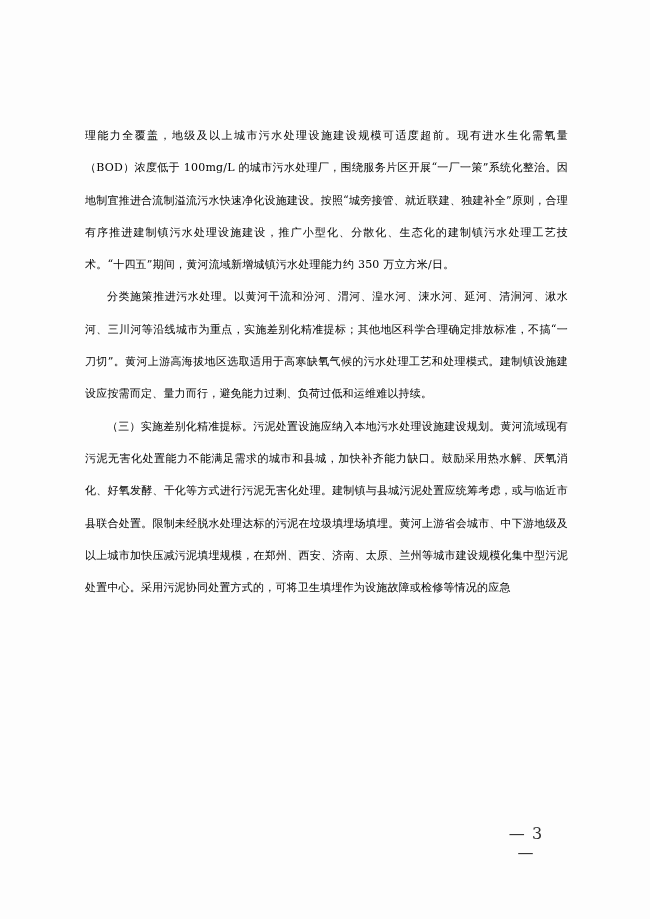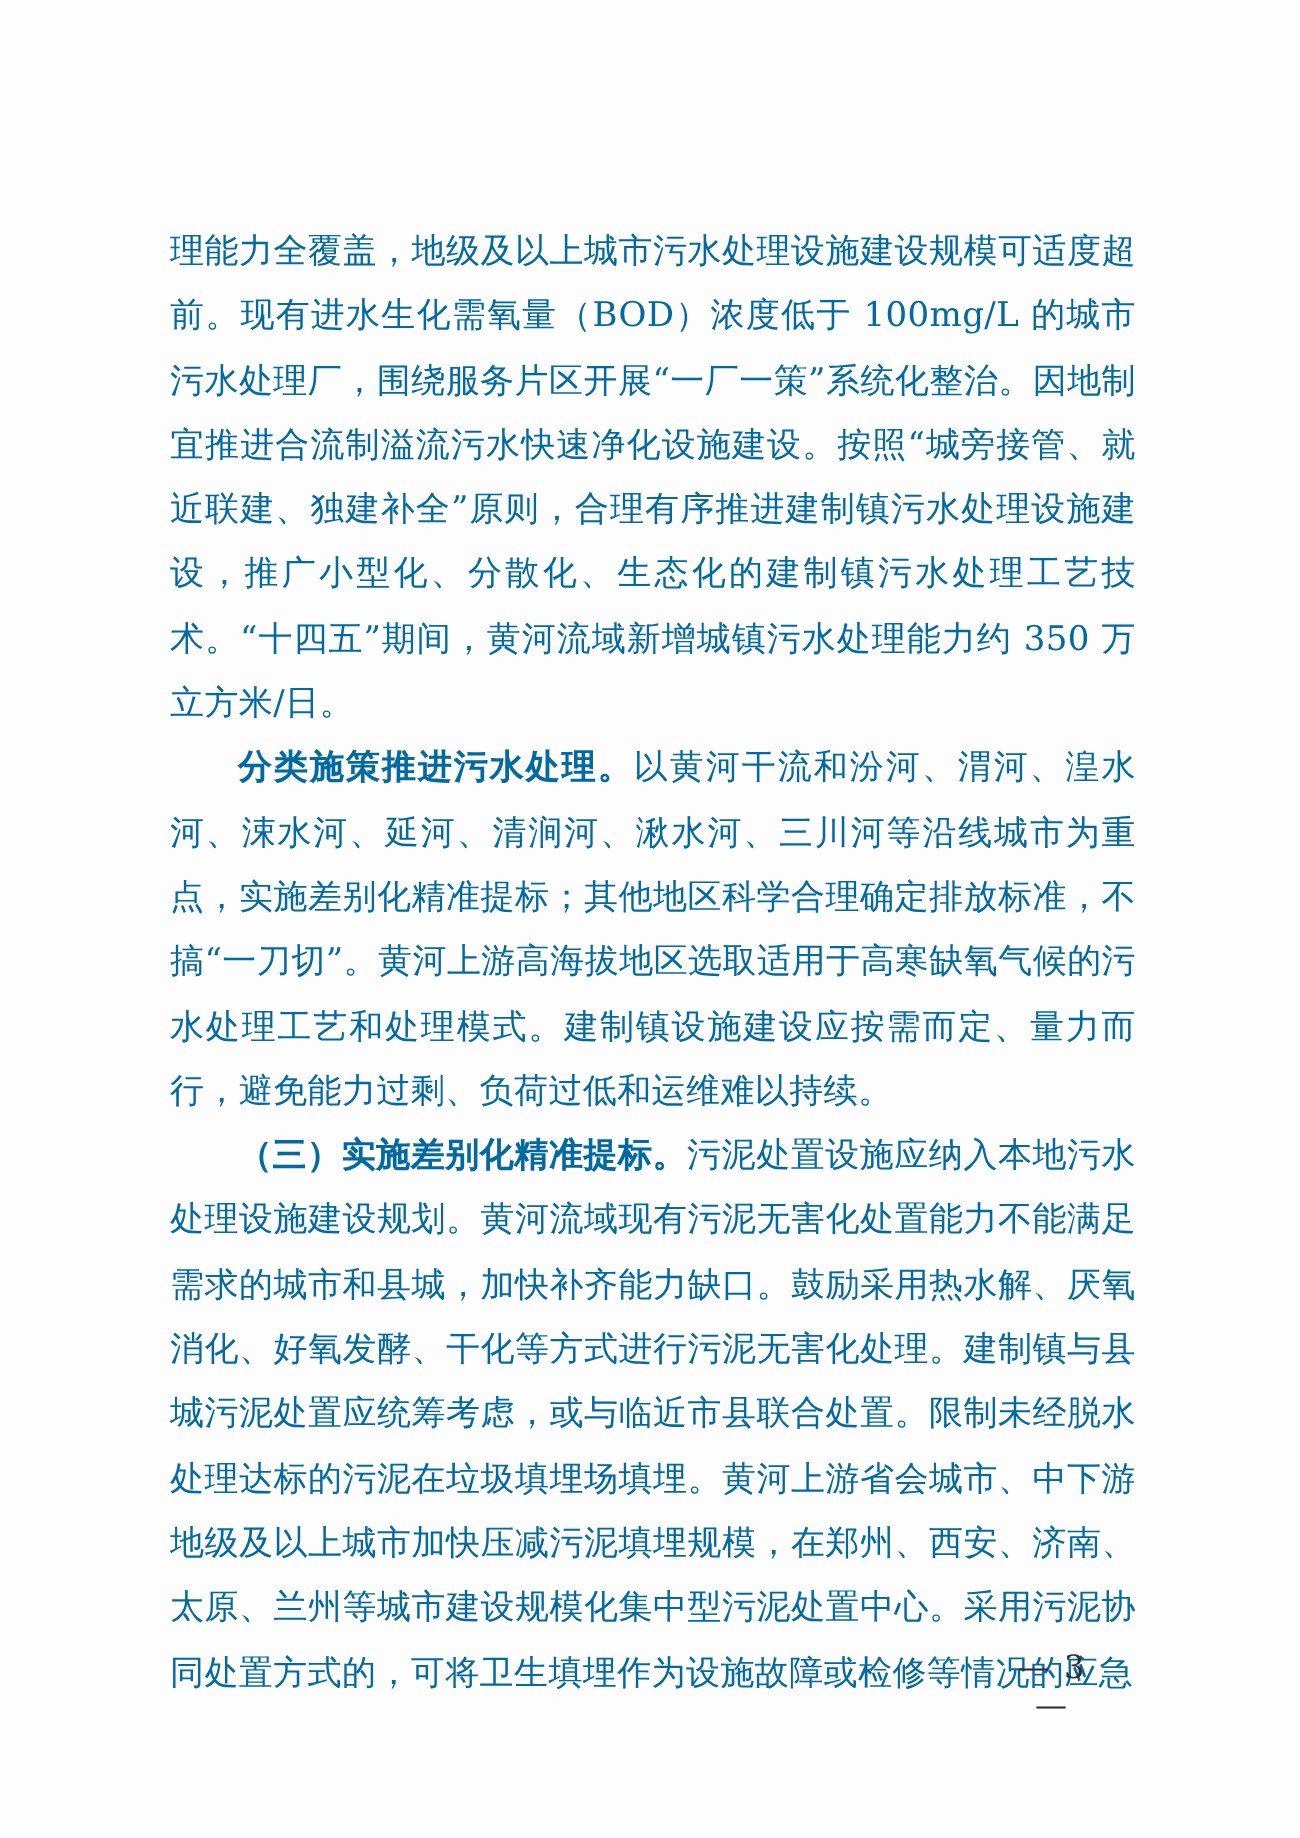--- a/index.html
+++ b/index.html
@@ -11,37 +11,37 @@
     position: relative;
     width: 650px;
     height: 919px;
     background: #fdfdfd;
     overflow: hidden;
     font-family: "DejaVu Serif", "Liberation Serif", serif;
   }
   .text-block {
     position: absolute;
     left: 85px;
-    top: 110px;
+    top: 120px;
     width: 483px;
-    font-size: 17px;
+    font-size: 11px;
     line-height: 32.3px;
     letter-spacing: 0.2px;
-    color: #0369a1;
+    color: #000000;
     text-align: justify;
     text-justify: inter-ideograph;
   }
   .para {
     margin: 0;
   }
   .para.indent {
     text-indent: 2em;
   }
   .lead {
-    font-weight: bold;
+    font-weight: normal;
   }
   .page-number {
     position: absolute;
     top: 824px;
     left: 498px;
     width: 56px;
     text-align: center;
     font-size: 16px;
     letter-spacing: 1px;
     color: #2e2e2e;

